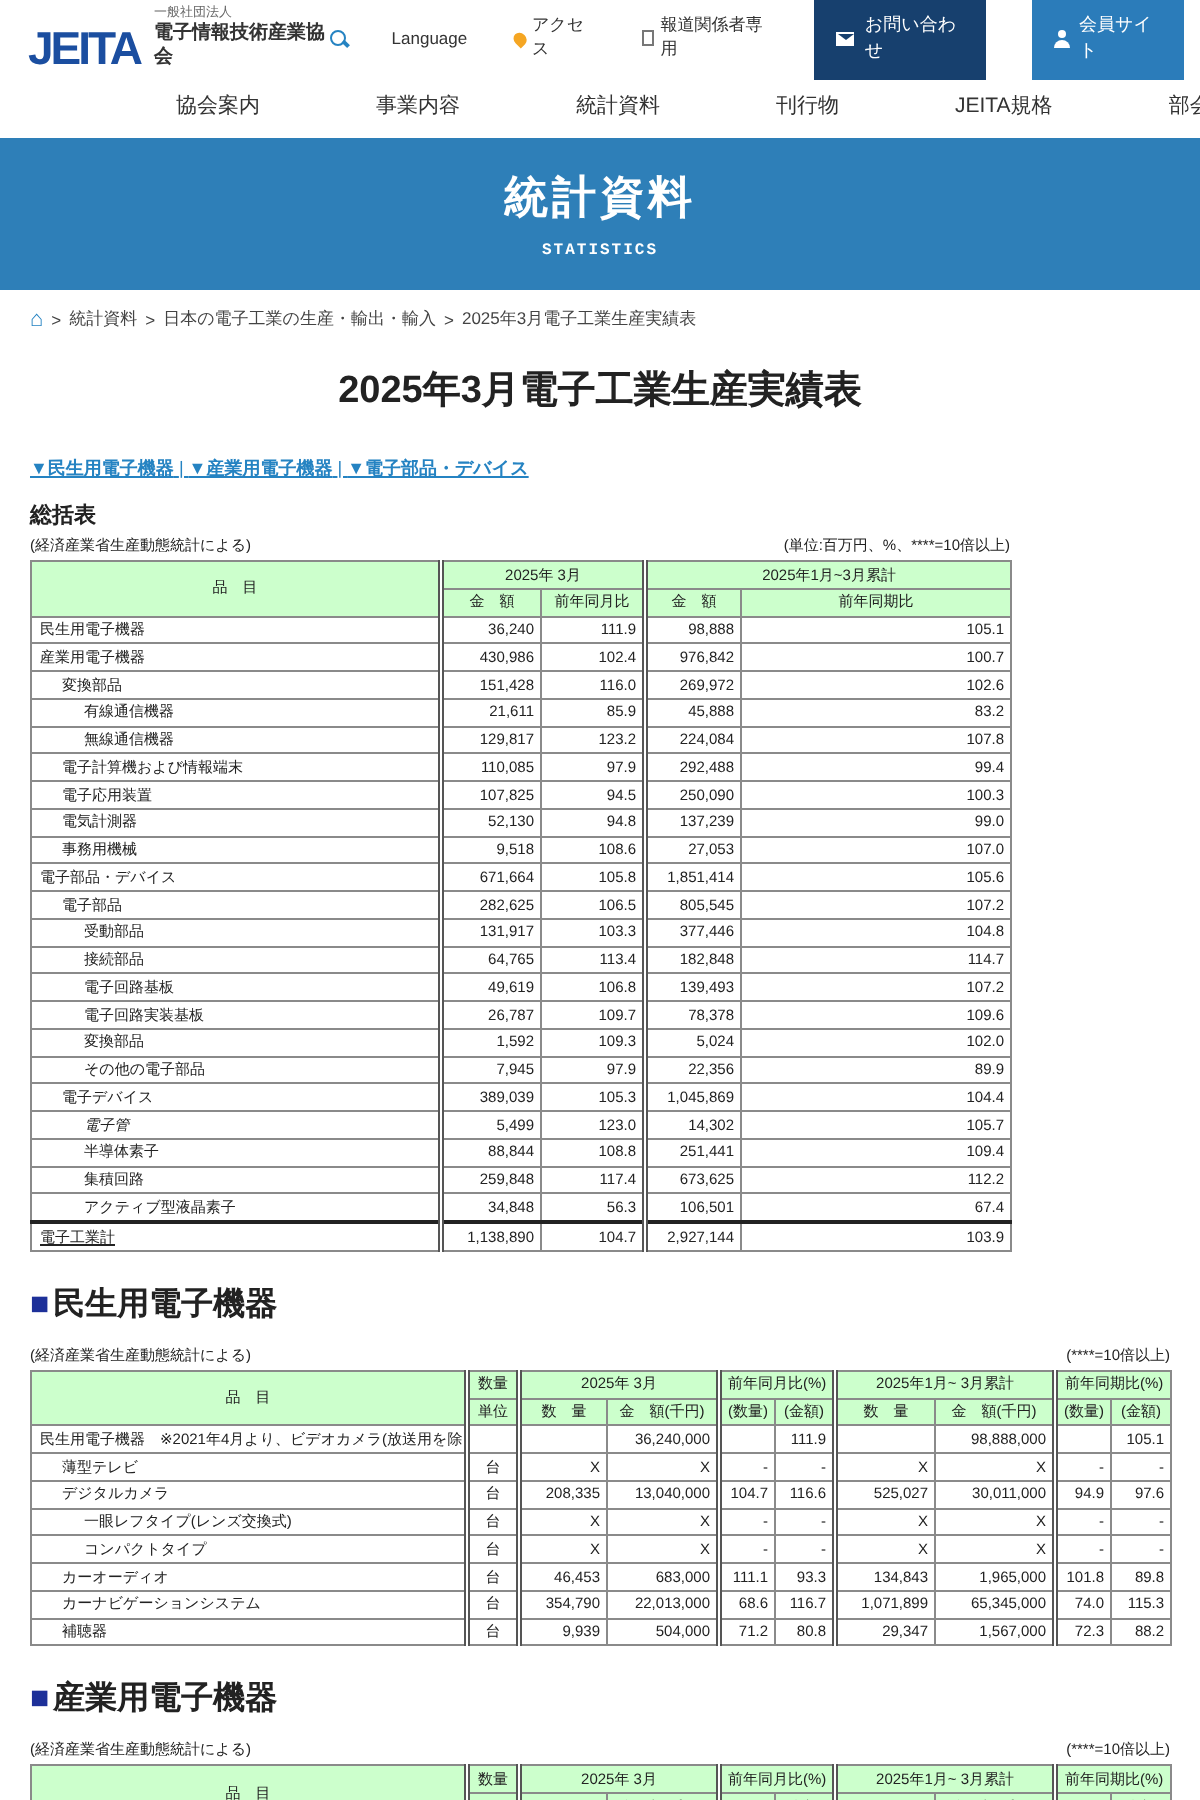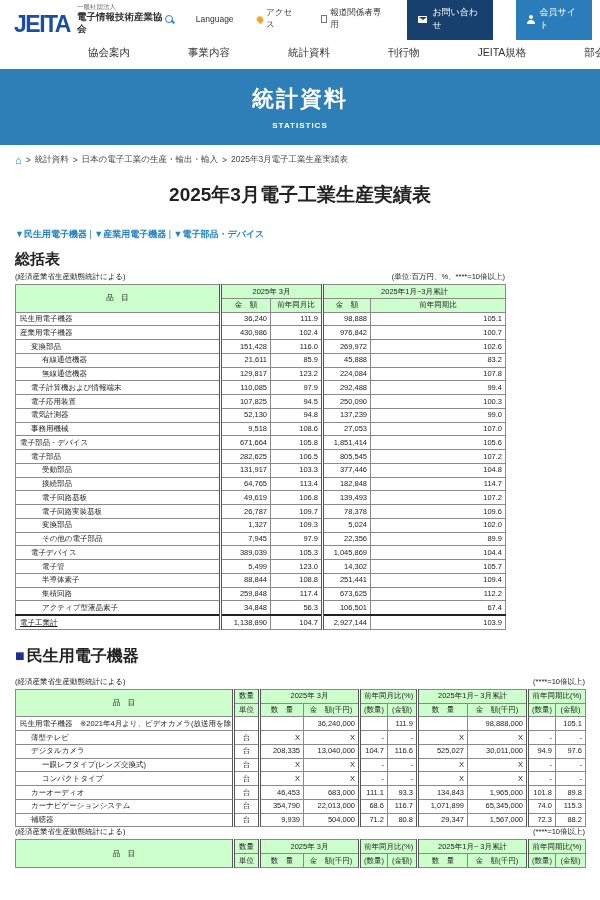--- a/index.html
+++ b/index.html
@@ -40,35 +40,35 @@
 
   
   .nav { display:flex; align-items:center; height:33px; padding-left:88px; gap:58px;
     white-space:nowrap; overflow:hidden; font-size:10.5px; color:#333; }
   .nav-item { cursor:pointer; flex:0 0 auto; }
 
   
   .hero { background:#2e7fb8; color:#fff; text-align:center; height:76px;
     padding-top:15px; }
   .hero-title { font-size:22px; font-weight:bold; letter-spacing:2px; }
-  .hero-sub { font-size:8px; letter-spacing:1px; margin-top:7px; font-weight:bold; }
+  .hero-sub { font-size:8px; letter-spacing:1px; margin-top:7px; font-weight:bold;font-family:Liberation Mono, monospace; }
 
   
   .crumbs { font-size:8.5px; color:#444; padding:9px 0 0 15px; display:flex;
     align-items:center; gap:4px; }
   .home-ic { color:#2583c2; font-size:11px; line-height:1; }
   .crumb { cursor:pointer; }
   .page-title { text-align:center; font-size:19px; font-weight:bold; margin:16px 0 20px; }
 
   
   .content { padding:0 15px; }
-  .anchors { font-size:9px; font-weight:bold; color:#2583c2; margin-bottom:9px; }
+  .anchors { font-size:9px; font-weight:bold; color:#2583c2; margin-bottom:9px;text-decoration:underline; }
   .anchors .sep { color:#2583c2; font-weight:normal; }
   .anchors a { color:#2583c2; text-decoration:none; cursor:pointer; }
-  .tbl-label { font-weight:bold; font-size:15px; margin-bottom:3px; }
+  .tbl-label { font-weight:bold; font-size:11px; margin-bottom:3px; }
   .notes { display:flex; justify-content:space-between; font-size:7.5px; color:#222;
     margin-bottom:2px; }
   .sec-title { font-size:16px; font-weight:bold; margin:16px 0 10px; }
   .sec-title .bullet { color:#1d3099; margin-right:2px; }
 
   
   table { border-collapse:collapse; font-size:7.5px; table-layout:fixed; }
   table.t { border:1.5px solid #222; }
   th,td { border:1px solid #8a8a8a; padding:1.5px 3px; line-height:1.3;
     overflow:hidden; white-space:nowrap; }
@@ -282,41 +282,41 @@
         </tr>
         <tr>
           <td style="padding-left: 26px;">電子回路実装基板</td>
           <td class="num grp">26,787</td>
           <td class="num">109.7</td>
           <td class="num grp">78,378</td>
           <td class="num">109.6</td>
         </tr>
         <tr>
           <td style="padding-left: 26px;">変換部品</td>
-          <td class="num grp">1,327</td>
+          <td class="num grp">1,592</td>
           <td class="num">109.3</td>
           <td class="num grp">5,024</td>
           <td class="num">102.0</td>
         </tr>
         <tr>
           <td style="padding-left: 26px;">その他の電子部品</td>
           <td class="num grp">7,945</td>
           <td class="num">97.9</td>
           <td class="num grp">22,356</td>
           <td class="num">89.9</td>
         </tr>
         <tr>
           <td style="padding-left: 15px;">電子デバイス</td>
           <td class="num grp">389,039</td>
           <td class="num">105.3</td>
           <td class="num grp">1,045,869</td>
           <td class="num">104.4</td>
         </tr>
         <tr>
-          <td style="padding-left: 26px;">電子管</td>
+          <td style="padding-left: 26px; font-style: italic;">電子管</td>
           <td class="num grp">5,499</td>
           <td class="num">123.0</td>
           <td class="num grp">14,302</td>
           <td class="num">105.7</td>
         </tr>
         <tr>
           <td style="padding-left: 26px;">半導体素子</td>
           <td class="num grp">88,844</td>
           <td class="num">108.8</td>
           <td class="num grp">251,441</td>
@@ -480,20 +480,23 @@
           <td class="num grp">71.2</td>
           <td class="num">80.8</td>
           <td class="num grp">29,347</td>
           <td class="num">1,567,000</td>
           <td class="num grp">72.3</td>
           <td class="num">88.2</td>
         </tr>
       </tbody>
     </table>
 
+  <div class="sec-title">
+    <span class="bullet">■</span><span>産業用電子機器</span>
+  </div>
   <div class="notes w2">
     <span>(経済産業省生産動態統計による)</span>
     <span>(****=10倍以上)</span>
   </div>
   <table class="t detail" id="t3">
       <colgroup>
         <col style="width: 218px;">
         <col style="width: 26px;">
         <col style="width: 44px;">
         <col style="width: 56px;">

